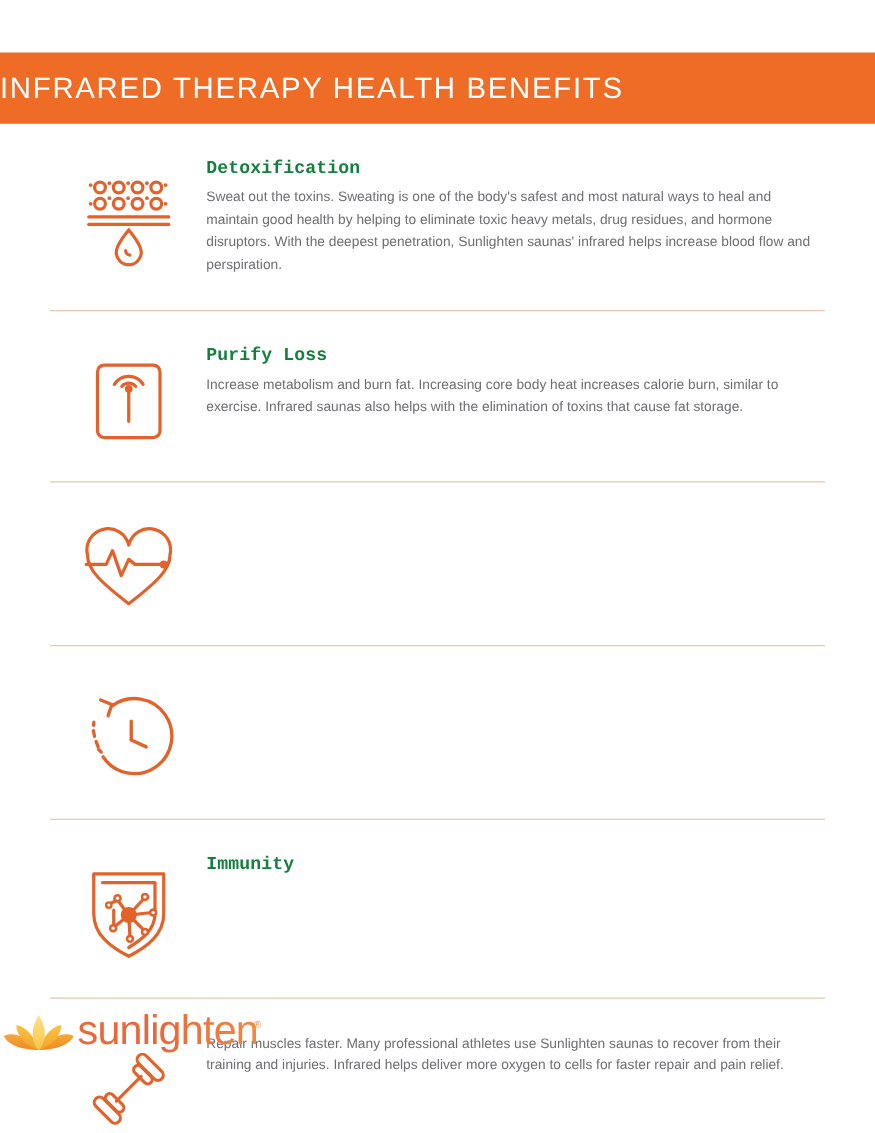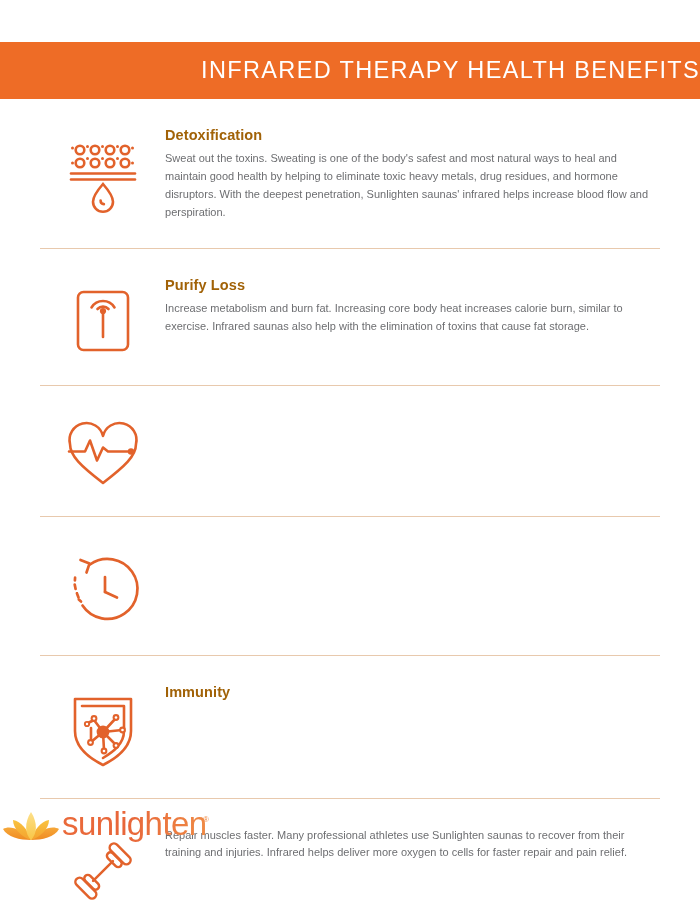--- a/index.html
+++ b/index.html
@@ -25,21 +25,21 @@
   
   .header-band {
     position: absolute;
     left: 0;
     top: 42px;
     width: 700px;
     height: 57px;
     background: #ee6c26;
     display: flex;
     align-items: center;
-    justify-content: flex-end;
+    justify-content: flex-start;
   }
   .header-title {
     color: #ffffff;
     font-family: "Liberation Sans", sans-serif;
     font-size: 23.5px;
     letter-spacing: 1.35px;
     font-weight: 400;
     white-space: nowrap;
     line-height: 1;
   }
@@ -64,24 +64,24 @@
     display: flex;
     justify-content: center;
     padding-top: 6px;
     box-sizing: border-box;
   }
   .benefit .text-cell {
     flex: 1 1 auto;
     padding-right: 2px;
   }
   .benefit-title {
-    font-family: Liberation Sans, sans-serif;
+    font-family: Liberation Mono, monospace;
     font-size: 14.5px;
     font-weight: 700;
-    color: #a16207;
+    color: #15803d;
     letter-spacing: 0.1px;
     margin: 0 0 6px 0;
     line-height: 1.2;
   }
   .benefit-body {
     font-family: "Liberation Sans", sans-serif;
     font-size: 11px;
     color: #6d6e71;
     line-height: 1.62;
     margin: 0;
@@ -180,21 +180,21 @@
 
             <path d="M26.5 24.5 a 13.5 13.5 0 0 1 23 0"></path>
             <path d="M32.5 26 a 7.5 7.5 0 0 1 11 0"></path>
             <line x1="38" y1="30" x2="38" y2="54"></line>
           </g>
           <circle cx="38" cy="28" r="3.1" fill="#e2622b"></circle>
         </svg>
       </div>
       <div class="text-cell">
         <h2 class="benefit-title">Purify Loss</h2>
-        <p class="benefit-body">Increase metabolism and burn fat. Increasing core body heat increases calorie burn, similar to exercise. Infrared saunas also help with the elimination of toxins that cause fat storage.</p>
+        <p class="benefit-body">Increase metabolism and burn fat. Increasing core body heat increases calorie burn, similar to exercise. Infrared saunas also helps with the elimination of toxins that cause fat storage.</p>
       </div>
     </div>
 
     <div class="divider"></div>
 
     <div class="benefit row-pad-top row-pad-bot">
       <div class="icon-cell">
         <svg width="80" height="70" viewBox="0 0 80 70">
           <g fill="none" stroke="#e2622b" stroke-width="2.6" stroke-linecap="round" stroke-linejoin="round">
             <path d="M40 63 C 18 46, 7 36, 7 24 A 15 15 0 0 1 40 16 A 15 15 0 0 1 73 24 C 73 36, 62 46, 40 63 Z"></path>

